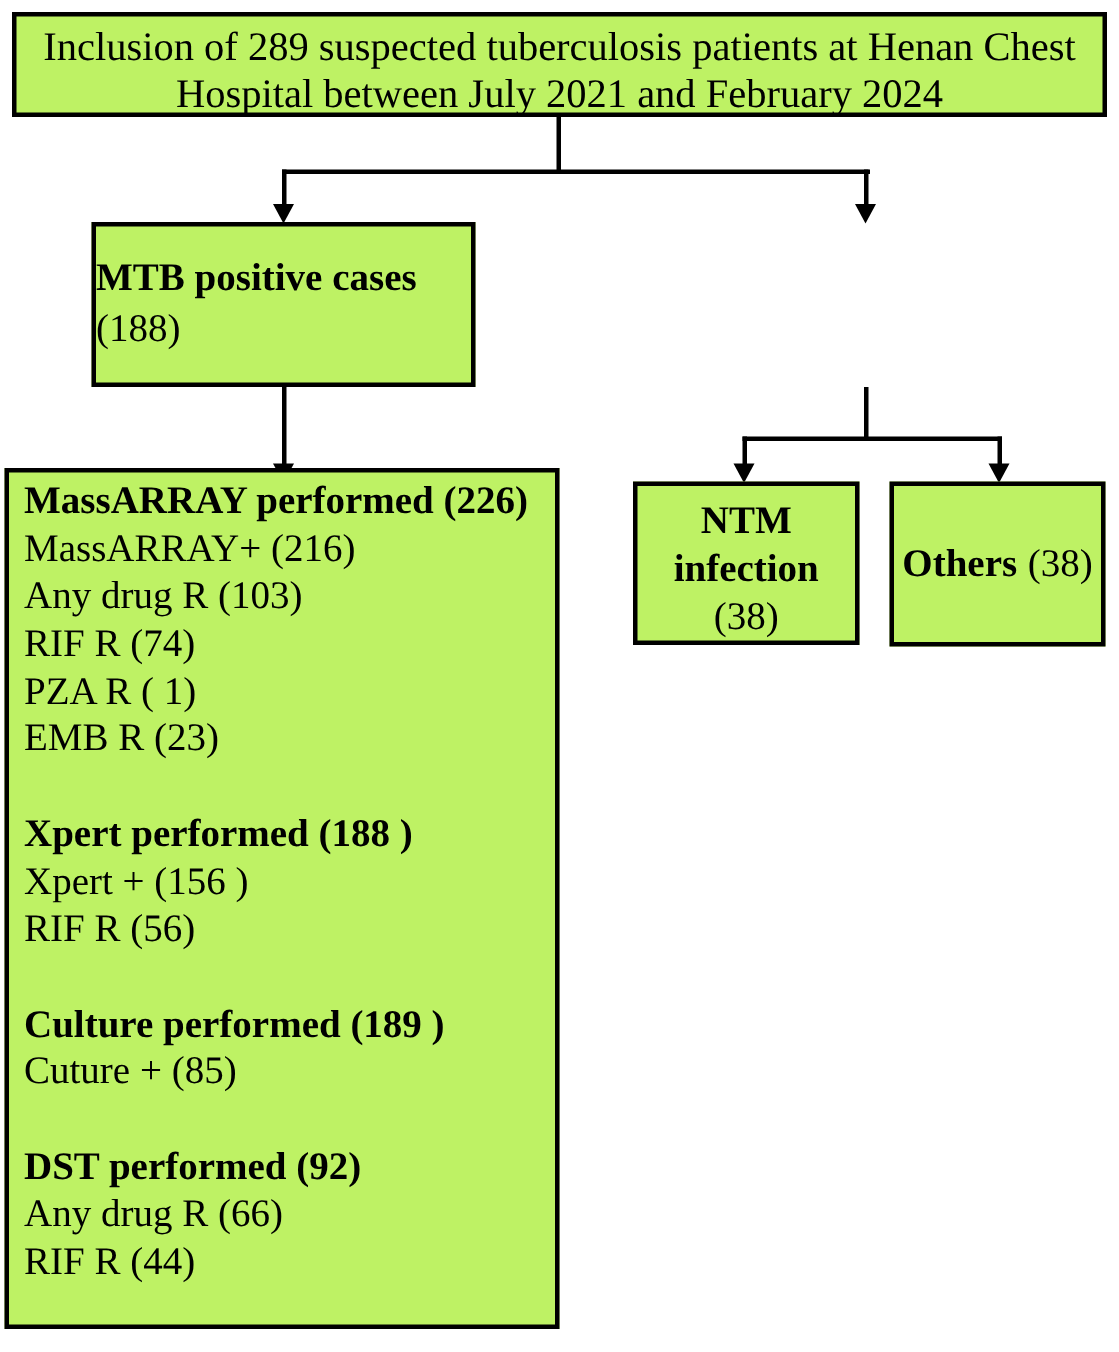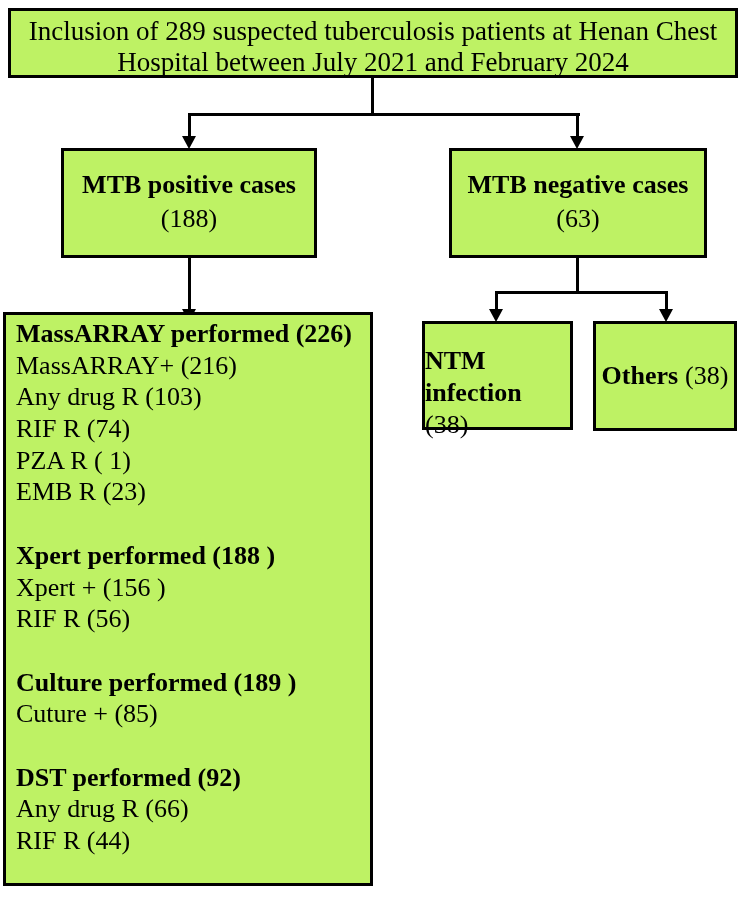--- a/index.html
+++ b/index.html
@@ -41,21 +41,21 @@
     left: 8px; top: 8px;
     width: 730px; height: 70px;
     text-align: center;
     font-size: 27px;
     line-height: 31px;
     padding-top: 5px;
   }
 
   
   .mtb-box {
-    text-align: center;
+    text-align: left;
     font-size: 26px;
     line-height: 34px;
     padding-top: 17px;
   }
   .positive-box { left: 61px; top: 148px; width: 256px; height: 110px; }
   .negative-box { left: 449px; top: 148px; width: 258px; height: 110px; }
 
   
   .detail-box {
     left: 3px; top: 312px;
@@ -66,23 +66,24 @@
   .dline {
     height: 31.7px;
     line-height: 31.7px;
     white-space: pre;
   }
 
   
   .ntm-box {
     left: 422px; top: 321px;
     width: 151px; height: 109px;
+    text-align: center;
     font-size: 26px;
     line-height: 32px;
-    padding-top: 21px;
+    padding-top: 7px;
   }
   .others-box {
     left: 593px; top: 321px;
     width: 144px; height: 110px;
     display: flex;
     align-items: center;
     justify-content: center;
     font-size: 26px;
   }
   .others-box .count-inline { margin-left: 7px; }
@@ -102,24 +103,20 @@
   <div class="cline" style="left:188px; top:113px; width:3px; height:25px;"></div>
   <div class="arrow-down" style="left:182px; top:136px;"></div>
   <div class="cline" style="left:576px; top:113px; width:3px; height:25px;"></div>
   <div class="arrow-down" style="left:570px; top:136px;"></div>
 
   <div class="box mtb-box positive-box">
     <div class="bold">MTB positive cases</div>
     <div>(188)</div>
   </div>
 
-  <div class="box mtb-box negative-box">
-    <div class="bold">MTB negative cases</div>
-    <div>(63)</div>
-  </div>
 
   <div class="cline" style="left:188px; top:258px; width:3px; height:53px;"></div>
   <div class="arrow-down" style="left:182px; top:309px;"></div>
 
   <div class="cline" style="left:576px; top:258px; width:3px; height:36px;"></div>
   <div class="cline" style="left:495px; top:291px; width:173px; height:3px;"></div>
   <div class="cline" style="left:495px; top:291px; width:3px; height:20px;"></div>
   <div class="arrow-down" style="left:489px; top:309px;"></div>
   <div class="cline" style="left:665px; top:291px; width:3px; height:20px;"></div>
   <div class="arrow-down" style="left:659px; top:309px;"></div>

